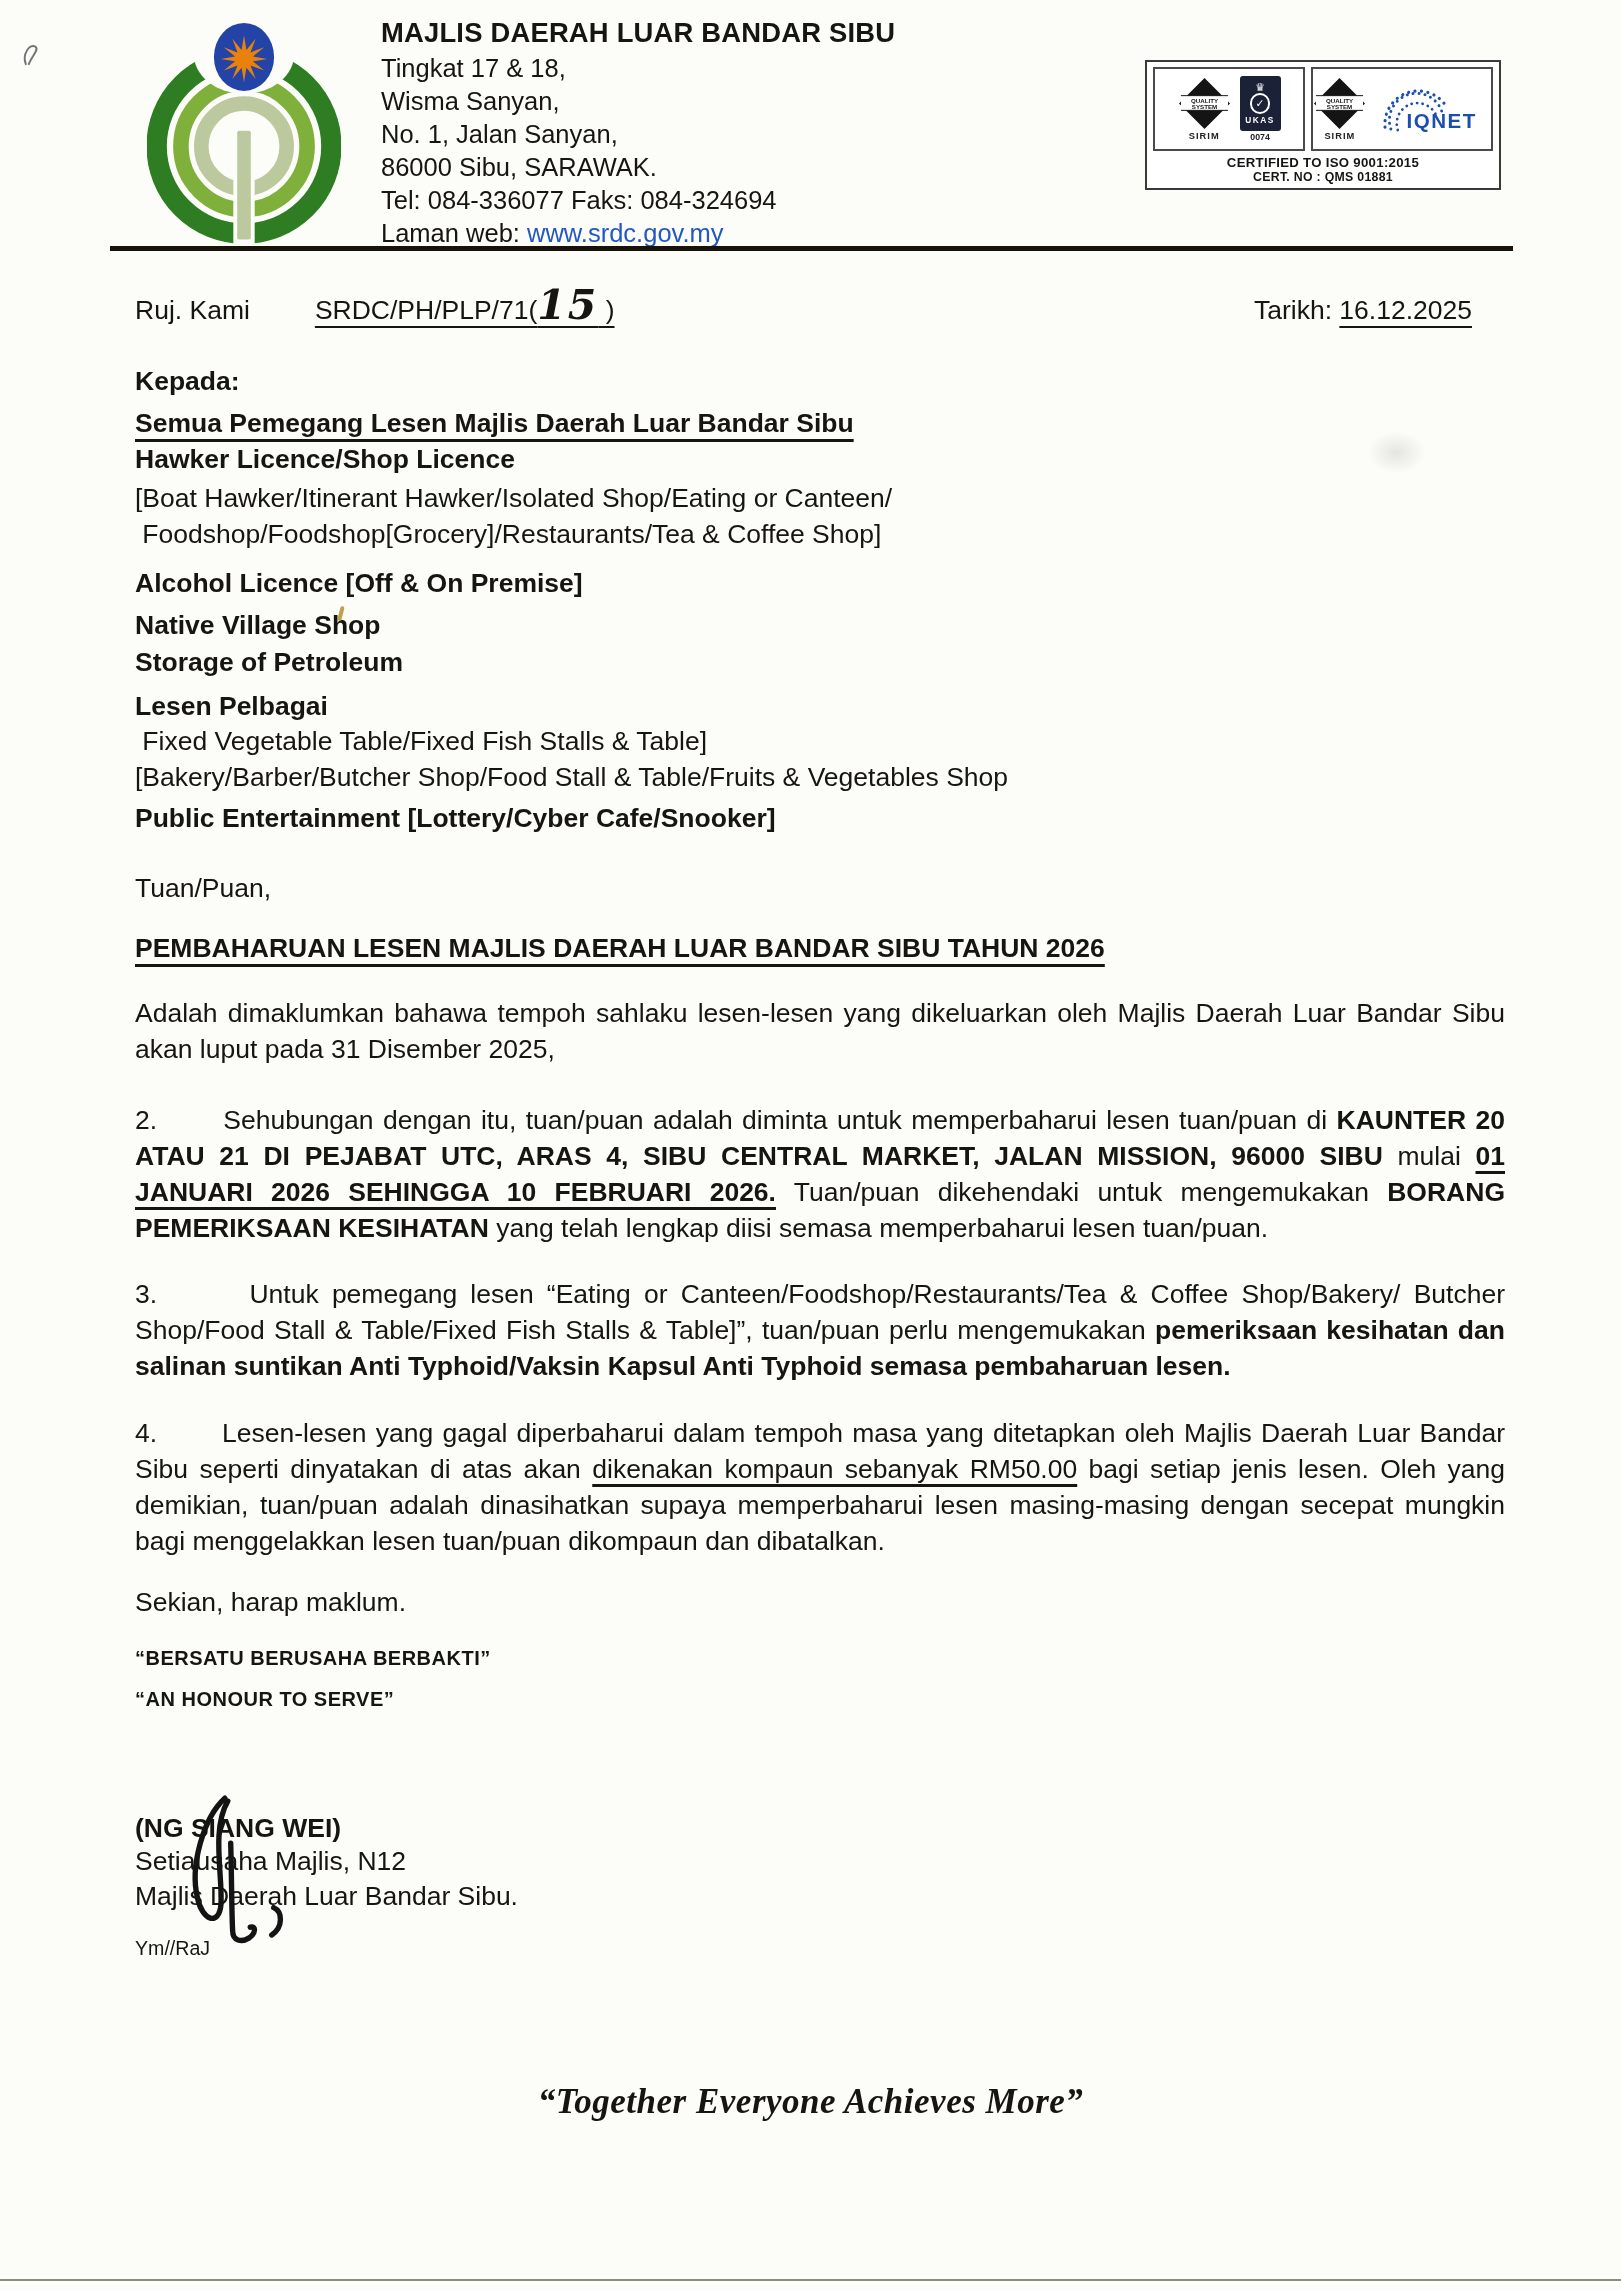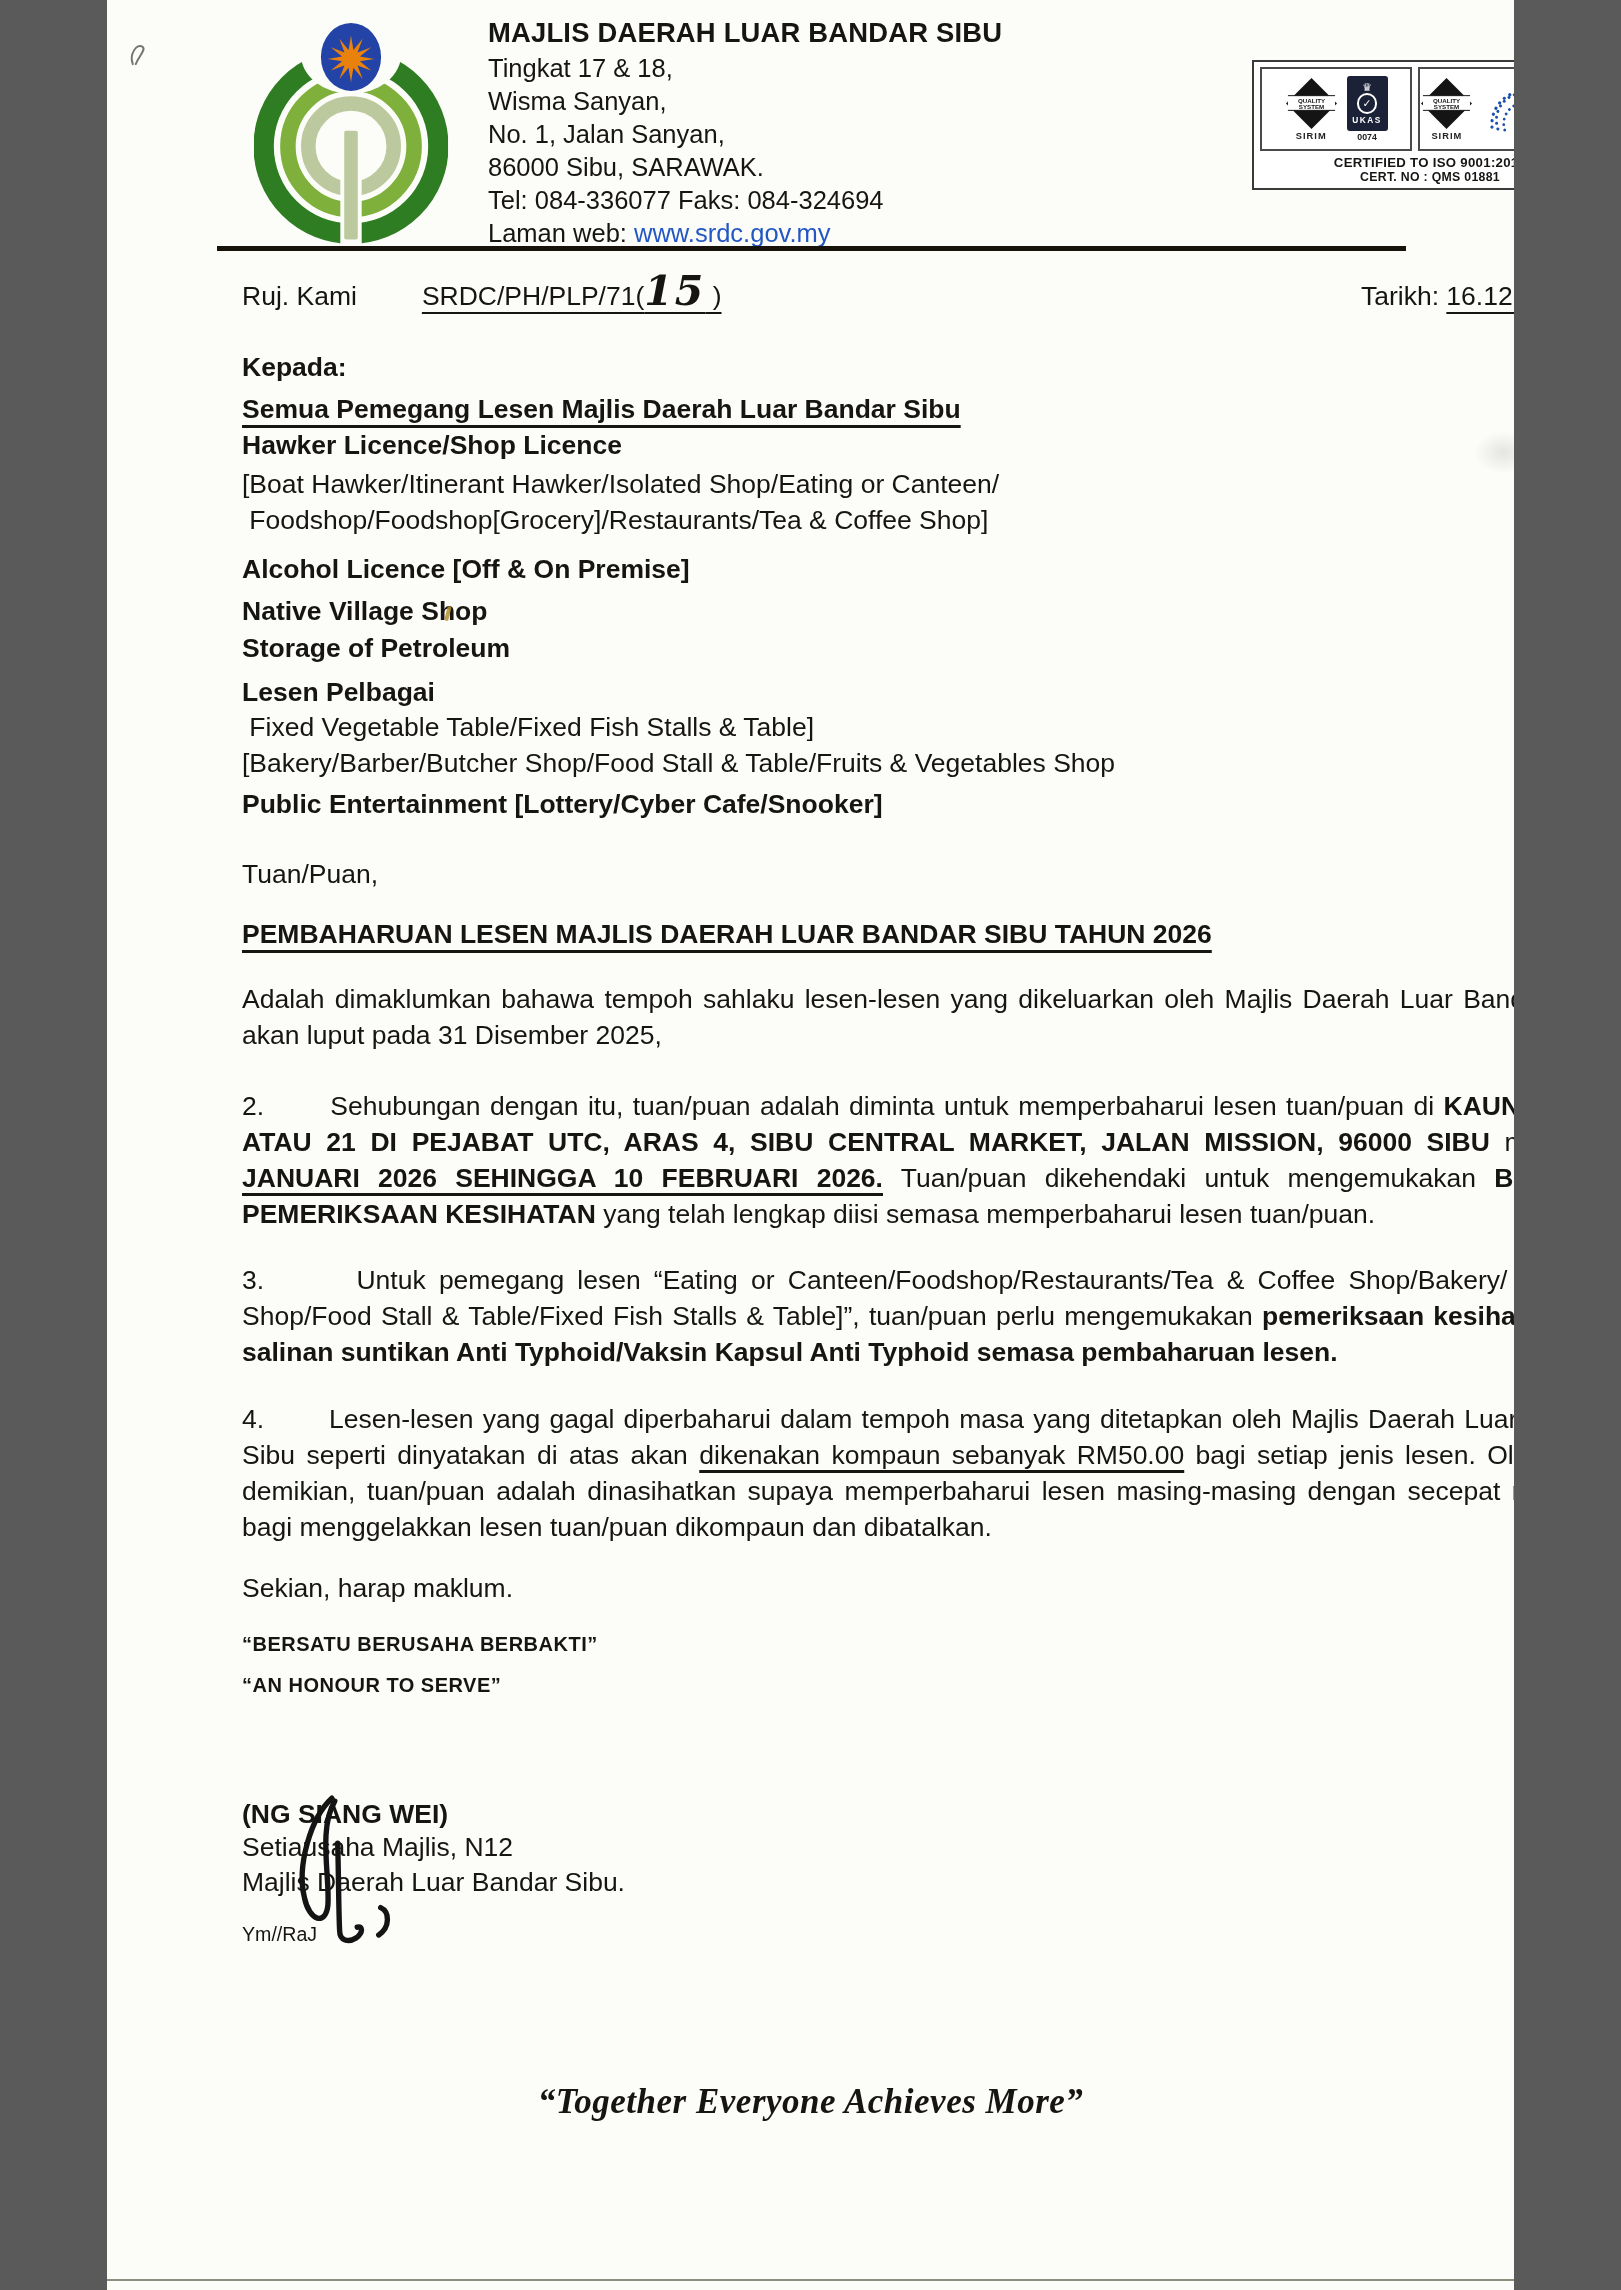--- a/index.html
+++ b/index.html
@@ -1,18 +1,18 @@
 <!DOCTYPE html>
 <html><head>
 <meta charset="utf-8">
 <style>
   html,body{margin:0;padding:0;background:#5a5a5a;}
   .page{
     position:relative;
-    width:1407px;height:2291px;
+    width:1621px;height:2291px;
     margin:0 auto;
     background:#fcfcf8;
     font-family:"Liberation Sans", sans-serif;
     color:#171512;
     overflow:hidden;
   }
   
   .logo{position:absolute;left:143px;top:21.6px;width:202px;height:233px;}
   .org-block{position:absolute;left:381px;top:15.7px;line-height:33px;}
   .org-name{font-size:27.4px;font-weight:700;margin-bottom:2.9px;letter-spacing:0.2px;}
@@ -29,21 +29,21 @@
     display:flex;flex-direction:column;align-items:center;justify-content:center;gap:1px;}
   .ukas-crown{font-size:10.8px;line-height:1;}
   .ukas-check{width:16.7px;height:16.7px;border:2px solid #fff;border-radius:50%;
     font-size:10.8px;line-height:16.7px;text-align:center;}
   .ukas-word{font-size:8.3px;font-weight:700;letter-spacing:1.5px;}
   .ukas-caption{font-size:8.8px;font-weight:700;color:#222;}
   .cert-line1{font-size:13.2px;font-weight:700;text-align:center;margin-top:3.9px;letter-spacing:0.3px;}
   .cert-line2{font-size:12.3px;font-weight:700;text-align:center;letter-spacing:0.3px;}
   .header-rule{position:absolute;left:110px;right:108px;top:246px;height:4.9px;background:#17130b;}
   
-  .content{position:absolute;left:135px;top:275px;width:1370px;font-size:26.5px;}
+  .content{position:absolute;left:135px;top:289px;width:1370px;font-size:26.5px;}
   .ref-row{display:flex;align-items:baseline;line-height:33px;}
   .ref-label{margin-right:65px;}
   .ref-value{text-decoration:underline;text-decoration-thickness:2px;text-underline-offset:6.9px;}
   .ref-hand{font-family:"DejaVu Serif", serif;font-style:italic;font-weight:700;font-size:41px;letter-spacing:2px;}
   .date-box{margin-left:auto;margin-right:33px;}
   .date-value{text-decoration:underline;text-decoration-thickness:2px;text-underline-offset:6.9px;}
   .line{line-height:33px;}
   .b{font-weight:700;}
   .u3{text-decoration:underline;text-decoration-thickness:2.9px;text-underline-offset:6.9px;}
   .sub{line-height:36px;}

